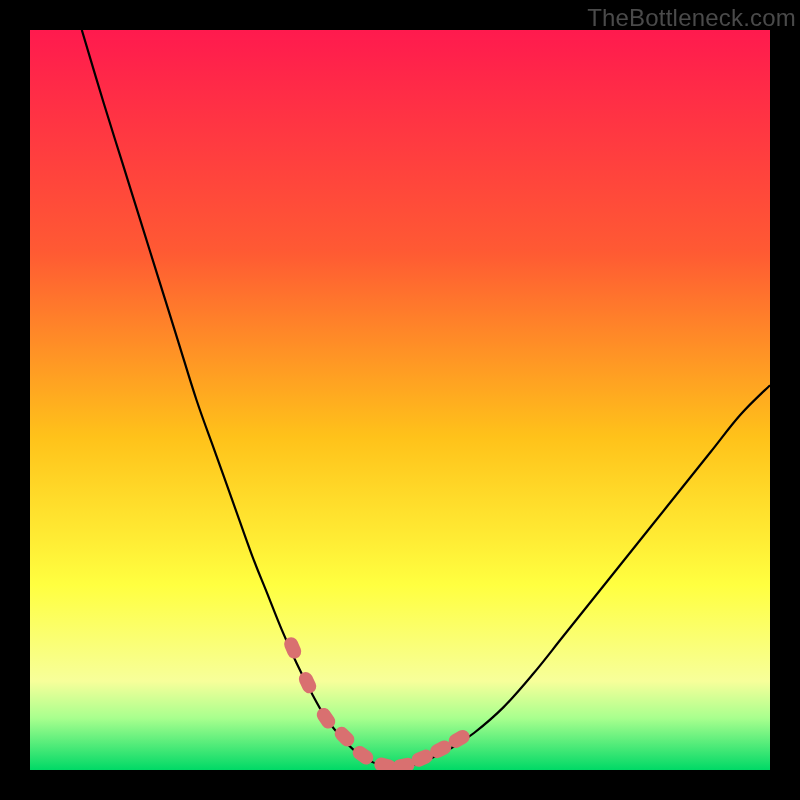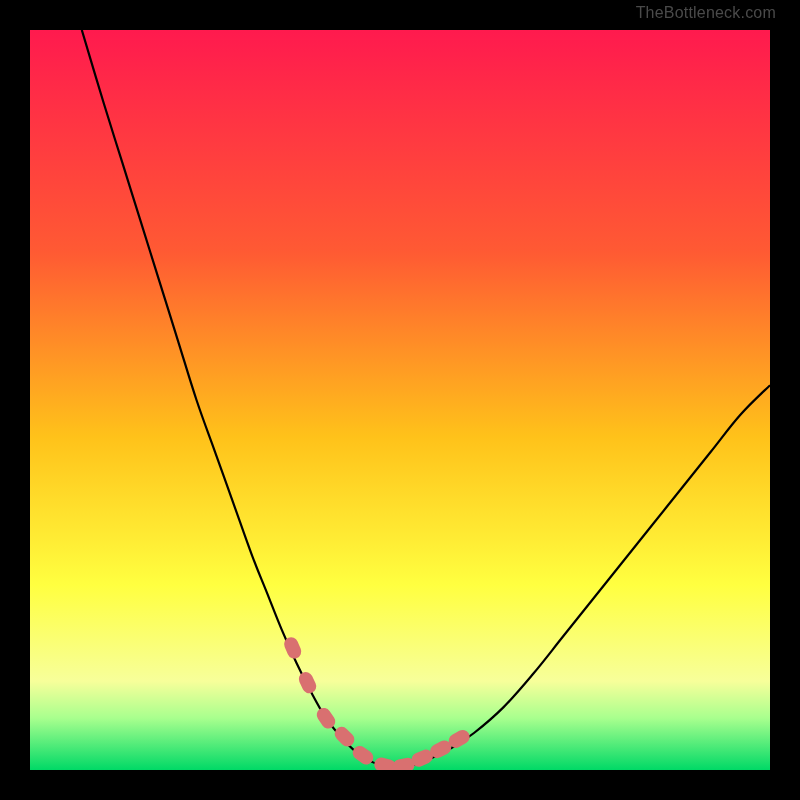--- a/index.html
+++ b/index.html
@@ -13,23 +13,23 @@
   }
   .frame {
     position: relative;
     width: 800px;
     height: 800px;
     background: #000;
   }
   .watermark {
     position: absolute;
     top: 4px;
-    right: 24px;
+    right: 4px;
     color: #4a4a4a;
-    font-size: 16px;
+    font-size: 24px;
     font-weight: 400;
     letter-spacing: 0.2px;
     z-index: 10;
   }
   .plot {
     position: absolute;
     left: 30px;
     top: 30px;
     width: 740px;
     height: 740px;

